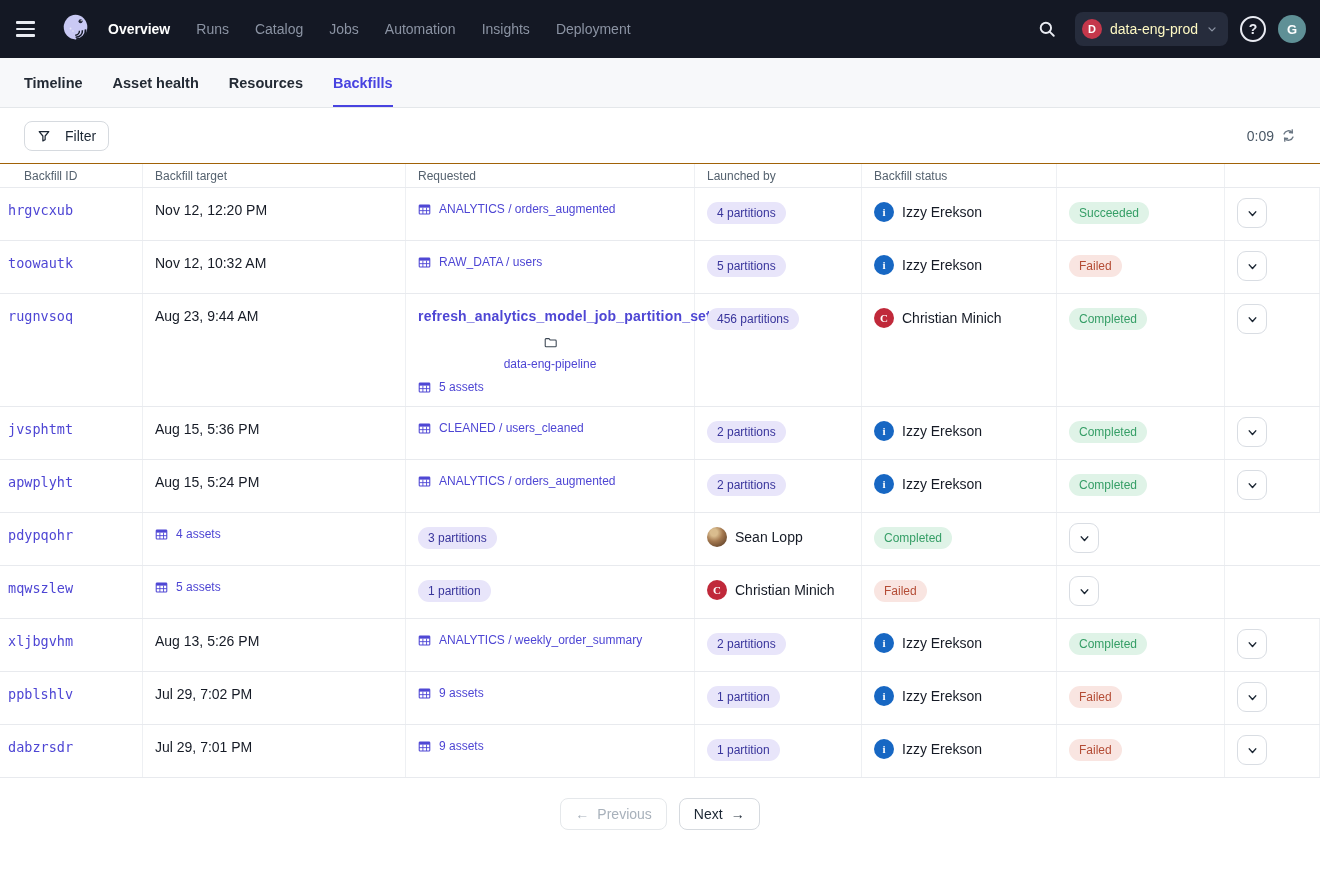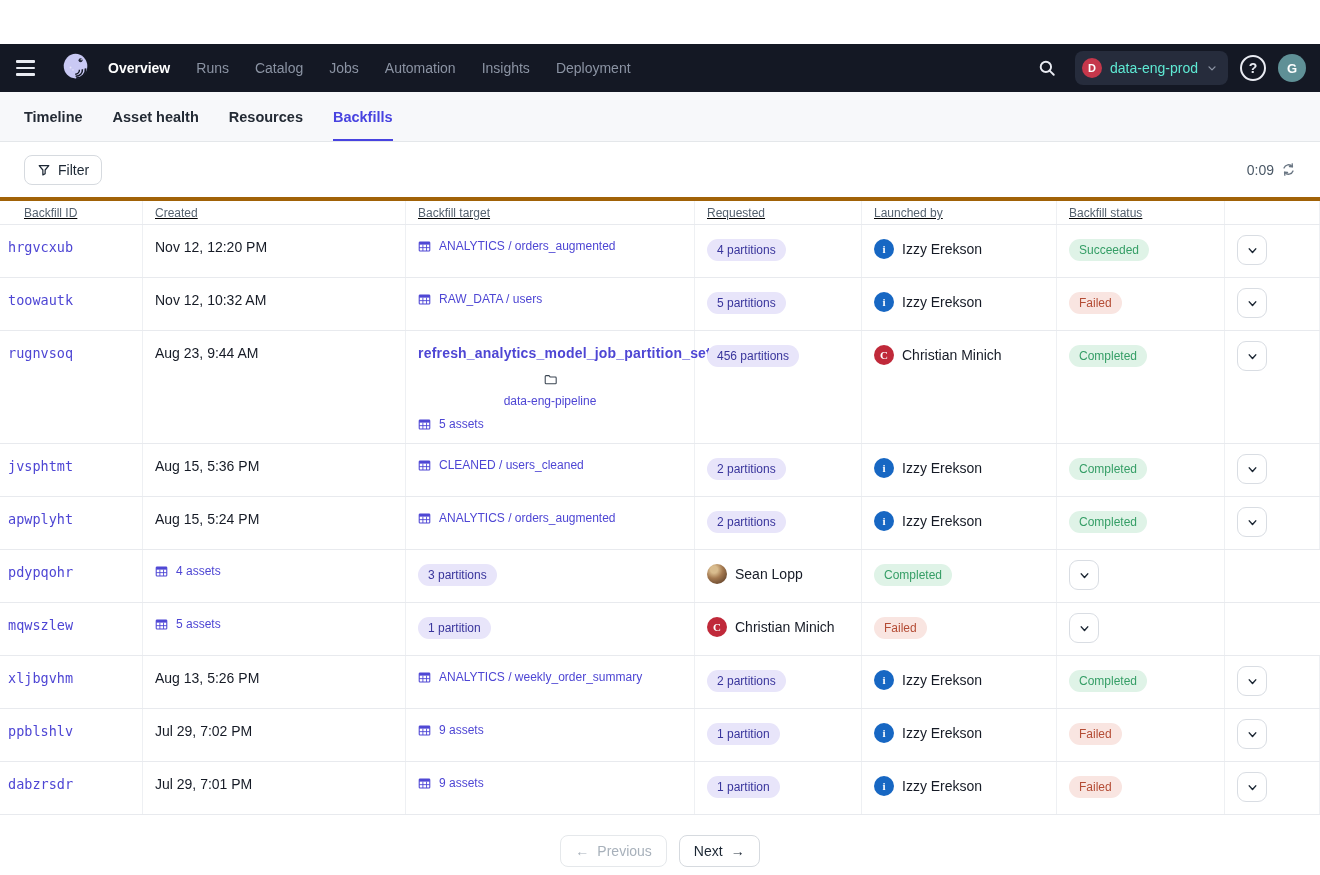--- a/index.html
+++ b/index.html
@@ -1,50 +1,50 @@
 <!DOCTYPE html>
 <html><head>
 <meta charset="utf-8">
 <style>
   * { margin:0; padding:0; box-sizing:border-box; }
   html,body { width:1320px; height:875px; background:#fff; font-family:"Liberation Sans", sans-serif; overflow:hidden; }
   a { text-decoration:none; cursor:pointer; }
 
   
-  .topnav { height:48px; background:#141824; display:flex; align-items:center; padding:0 14px 0 16px;margin-top:44px; }
+  .topnav { height:58px; background:#141824; display:flex; align-items:center; padding:0 14px 0 16px; }
   .hamburger { width:34px; height:34px; background:none; border:none; display:flex; flex-direction:column; justify-content:center; gap:4px; cursor:pointer; }
   .hamburger span { display:block; width:19px; height:2.4px; background:#E9EBF2; border-radius:1px; }
   .logo { width:36px; height:36px; margin:0 14px 0 8px; display:flex; align-items:center; justify-content:center; }
   .nav-items { display:flex; align-items:center; gap:26px; }
   .nav-item { font-size:14px; font-weight:500; color:#8B93A3; background:none; border:none; cursor:pointer; font-family:inherit; }
   .nav-item.active { color:#FFFFFF; font-weight:700; }
   .topnav-right { margin-left:auto; display:flex; align-items:center; gap:12px; }
   .search-btn { width:32px; height:32px; border-radius:50%; background:none; border:none; display:flex; align-items:center; justify-content:center; cursor:pointer; }
   .deploy-pill { height:34px; background:#262C3C; border:none; border-radius:8px; display:flex; align-items:center; gap:8px; padding:0 10px 0 7px; cursor:pointer; }
   .deploy-badge { width:20px; height:20px; border-radius:50%; background:#C5374B; color:#fff; font-size:11px; font-weight:700; display:flex; align-items:center; justify-content:center; font-family:inherit; }
-  .deploy-name { color:#5eead4; font-size:14px; font-weight:500; font-family:inherit; }
+  .deploy-name { color:#fef9c3; font-size:14px; font-weight:500; font-family:inherit; }
   .help-btn { width:26px; height:26px; border-radius:50%; border:2px solid #E9EBF2; background:none; color:#E9EBF2; font-size:14px; font-weight:700; display:flex; align-items:center; justify-content:center; cursor:pointer; font-family:inherit; }
   .user-avatar { width:28px; height:28px; border-radius:50%; background:#5F9096; color:#fff; font-size:13px; font-weight:600; display:flex; align-items:center; justify-content:center; border:none; cursor:pointer; font-family:inherit; }
 
   
   .tabbar { height:50px; background:#F7F8FA; border-bottom:1px solid #E4E7EA; display:flex; align-items:stretch; gap:30px; padding:0 24px; }
   .tab { position:relative; display:flex; align-items:center; font-size:14.5px; font-weight:600; color:#242B35; background:none; border:none; cursor:pointer; font-family:inherit; }
   .tab.active { color:#4843E0; }
   .tab.active::after { content:""; position:absolute; left:0; right:0; bottom:0; height:2px; background:#4843E0; }
 
   
   .toolbar { height:55px; display:flex; align-items:center; padding:0 24px; }
-  .filter-btn { height:30px; display:flex; align-items:center; gap:7px; padding:0 12px; background:#fff; border:1px solid #D6DADF; border-radius:8px; font-size:14px; color:#1C2734; cursor:pointer; font-family:inherit; }
+  .filter-btn { height:30px; display:flex; align-items:center; gap:14px; padding:0 12px; background:#fff; border:1px solid #D6DADF; border-radius:8px; font-size:14px; color:#1C2734; cursor:pointer; font-family:inherit; }
   .refresh-wrap { margin-left:auto; display:flex; align-items:center; gap:7px; }
   .refresh-time { font-size:14px; color:#4A5866; }
   .refresh-btn { background:none; border:none; cursor:pointer; display:flex; align-items:center; }
 
   
   .grid-row { display:grid; grid-template-columns:143px 263px 289px 167px 195px 168px 1fr; }
-  .thead { border-top:4px solid #a16207; border-bottom:1px solid #E8EAEE;text-decoration:underline; }
+  .thead { border-top:1px solid #a16207; border-bottom:1px solid #E8EAEE; }
   .th { font-size:12px; color:#55626F; padding:5px 12px 4px; border-right:1px solid #EEF0F3; display:flex; align-items:center; }
   .th:first-child { padding-left:24px; }
   .tr { border-bottom:1px solid #E8EAEE; min-height:52px; }
   .td { padding:14px 12px 12px; border-right:1px solid #EEF0F3; font-size:14px; color:#161B26; }
   .td:first-child { padding-left:8px; }
   .id-link { font-family:"DejaVu Sans Mono","Liberation Mono",monospace; font-size:13.5px; color:#4E46D4; }
   .target-line { display:flex; align-items:center; gap:8px; }
   .target-line + .target-line { margin-top:9px; }
   .t-icon { display:flex; align-items:center; color:#4E46D4; }
   .t-icon.folder { color:#3A4552; }
@@ -140,21 +140,20 @@
         <polyline points="11.9 1.9 12.2 5.1 9 4.8" fill="none" stroke="#6A7683" stroke-width="1.4" stroke-linejoin="round" stroke-linecap="round"></polyline>
         <polyline points="4.1 14.1 3.8 10.9 7 11.2" fill="none" stroke="#6A7683" stroke-width="1.4" stroke-linejoin="round" stroke-linecap="round"></polyline>
       </svg>
     </button>
   </div>
 </div>
 
 <div>
   <div class="grid-row thead">
       <div class="th">Backfill ID</div>
-      <div class="th">Created</div>
       <div class="th">Backfill target</div>
       <div class="th">Requested</div>
       <div class="th">Launched by</div>
       <div class="th">Backfill status</div>
       <div class="th"></div>
     </div>
   <div>
       <div class="grid-row tr">
     <div class="td"><a class="id-link">hrgvcxub</a></div>
     <div class="td">Nov 12, 12:20 PM</div>

